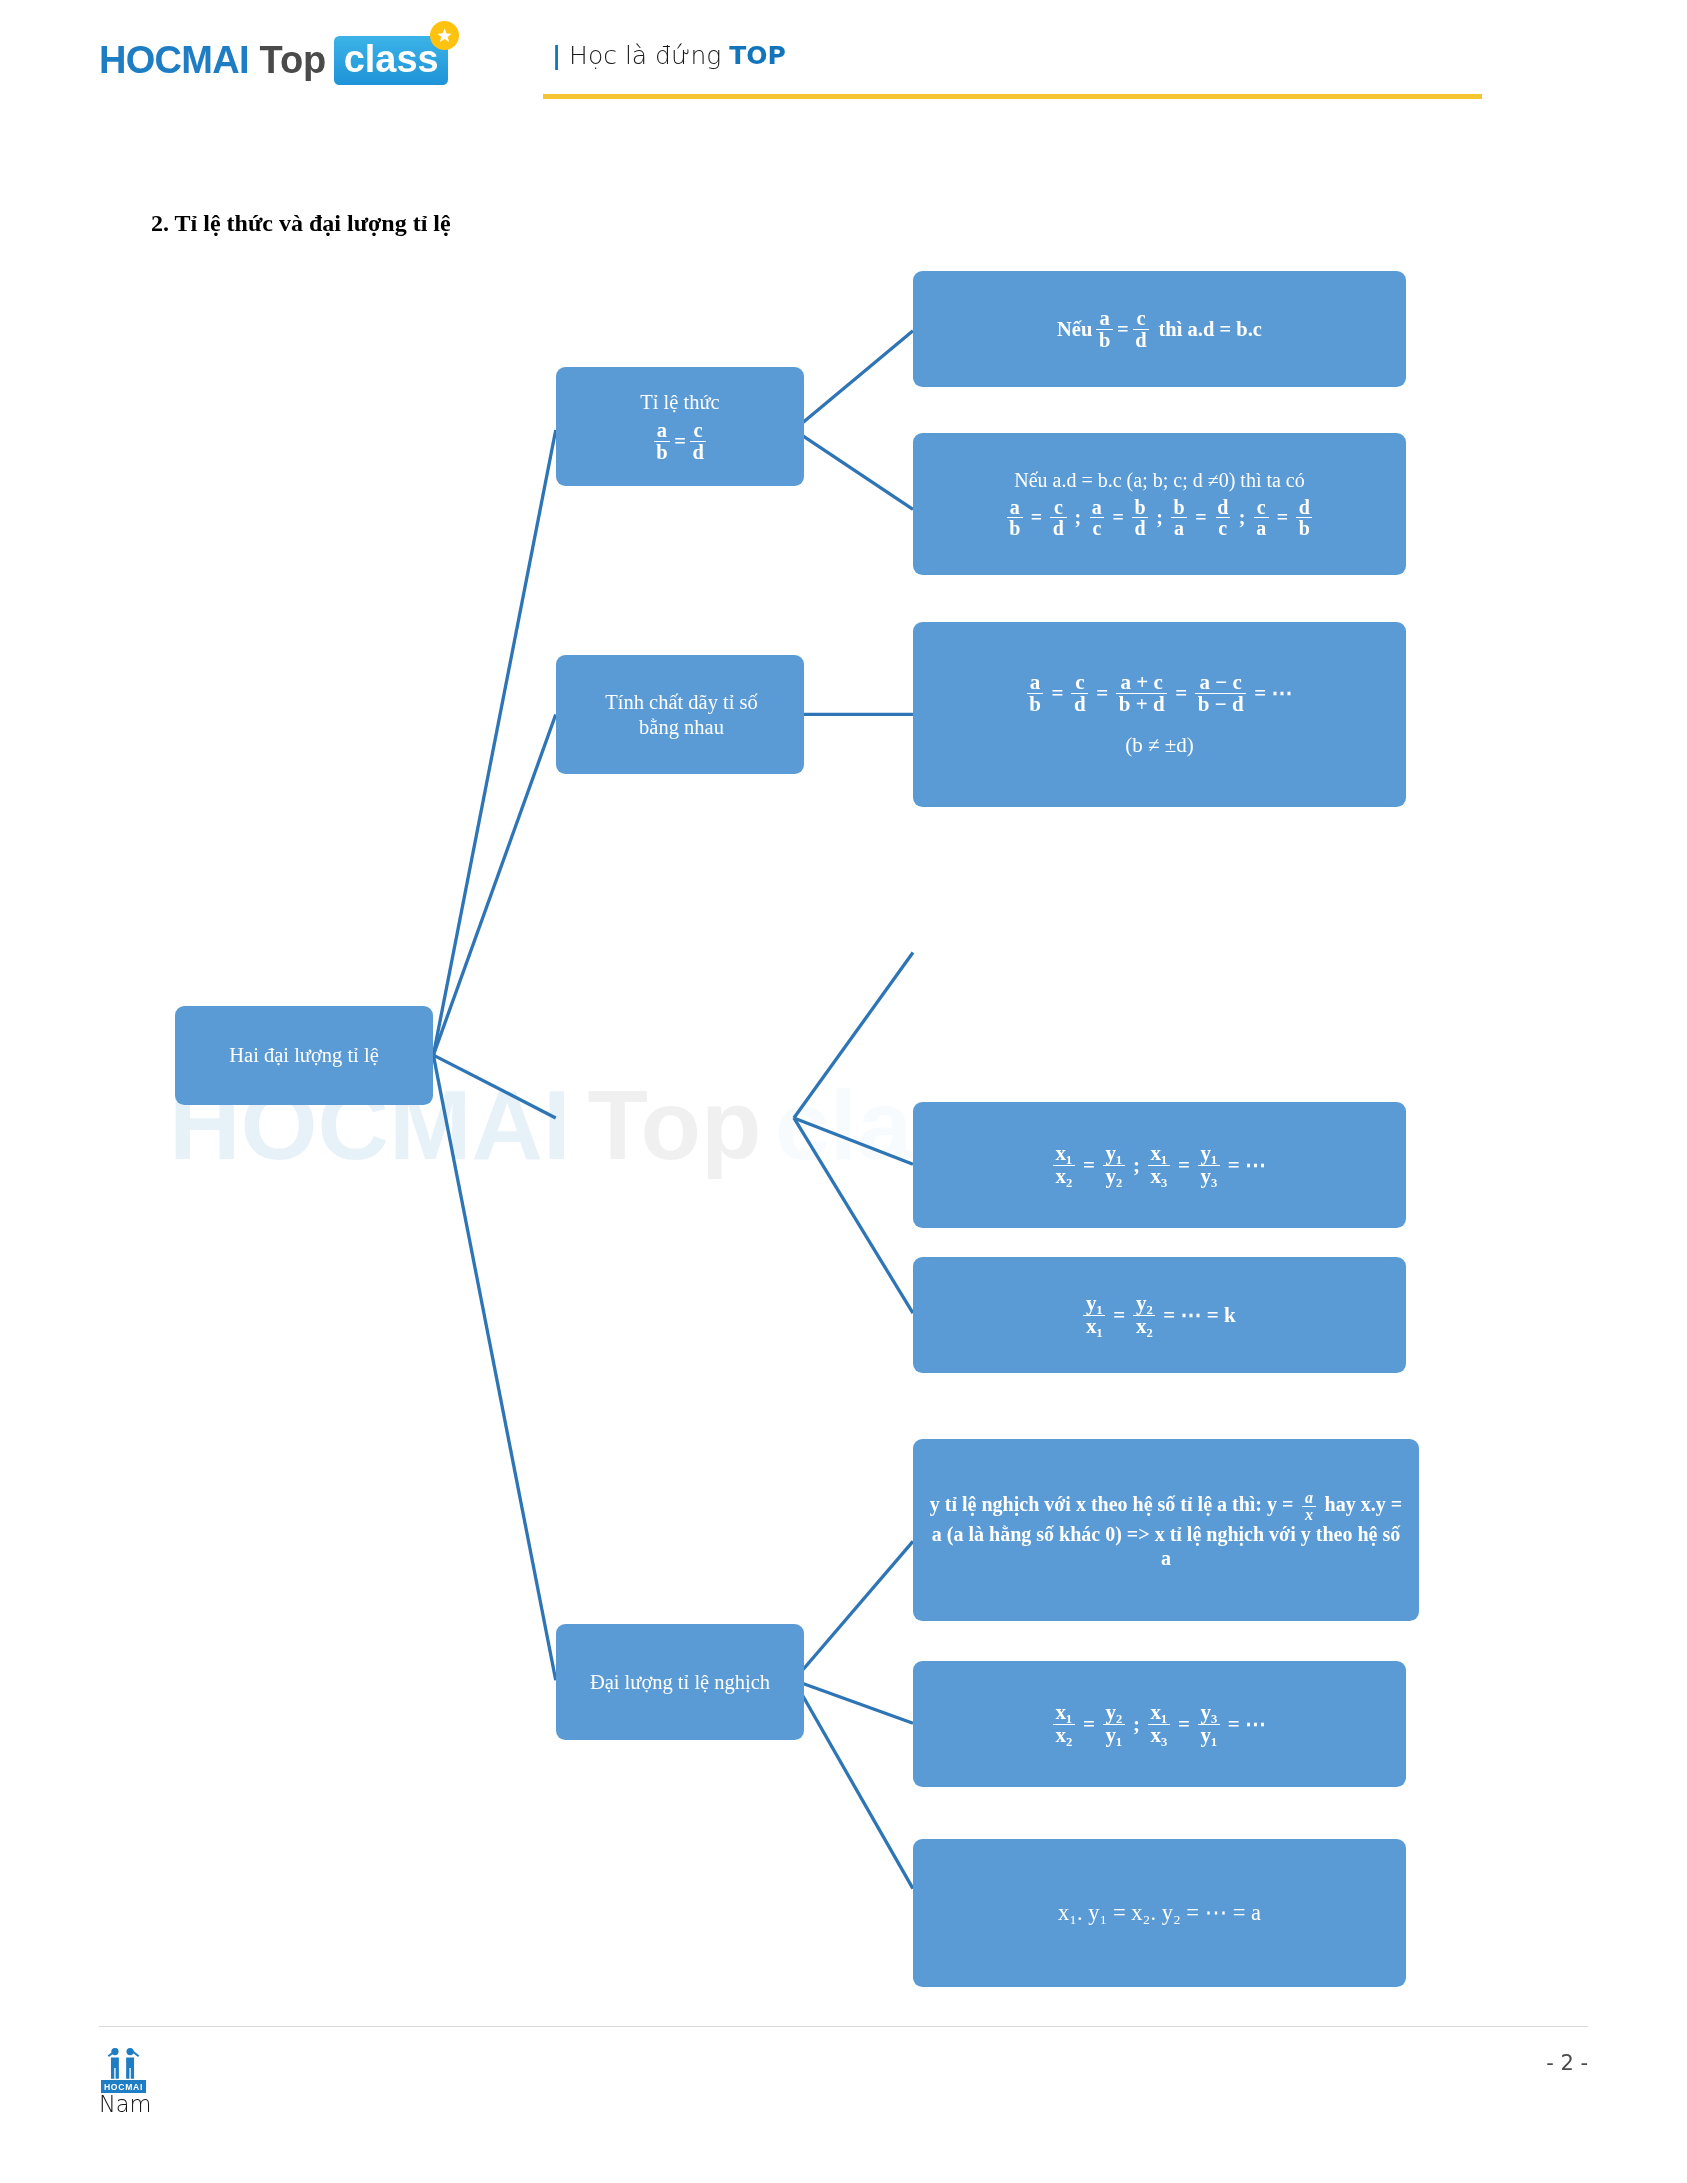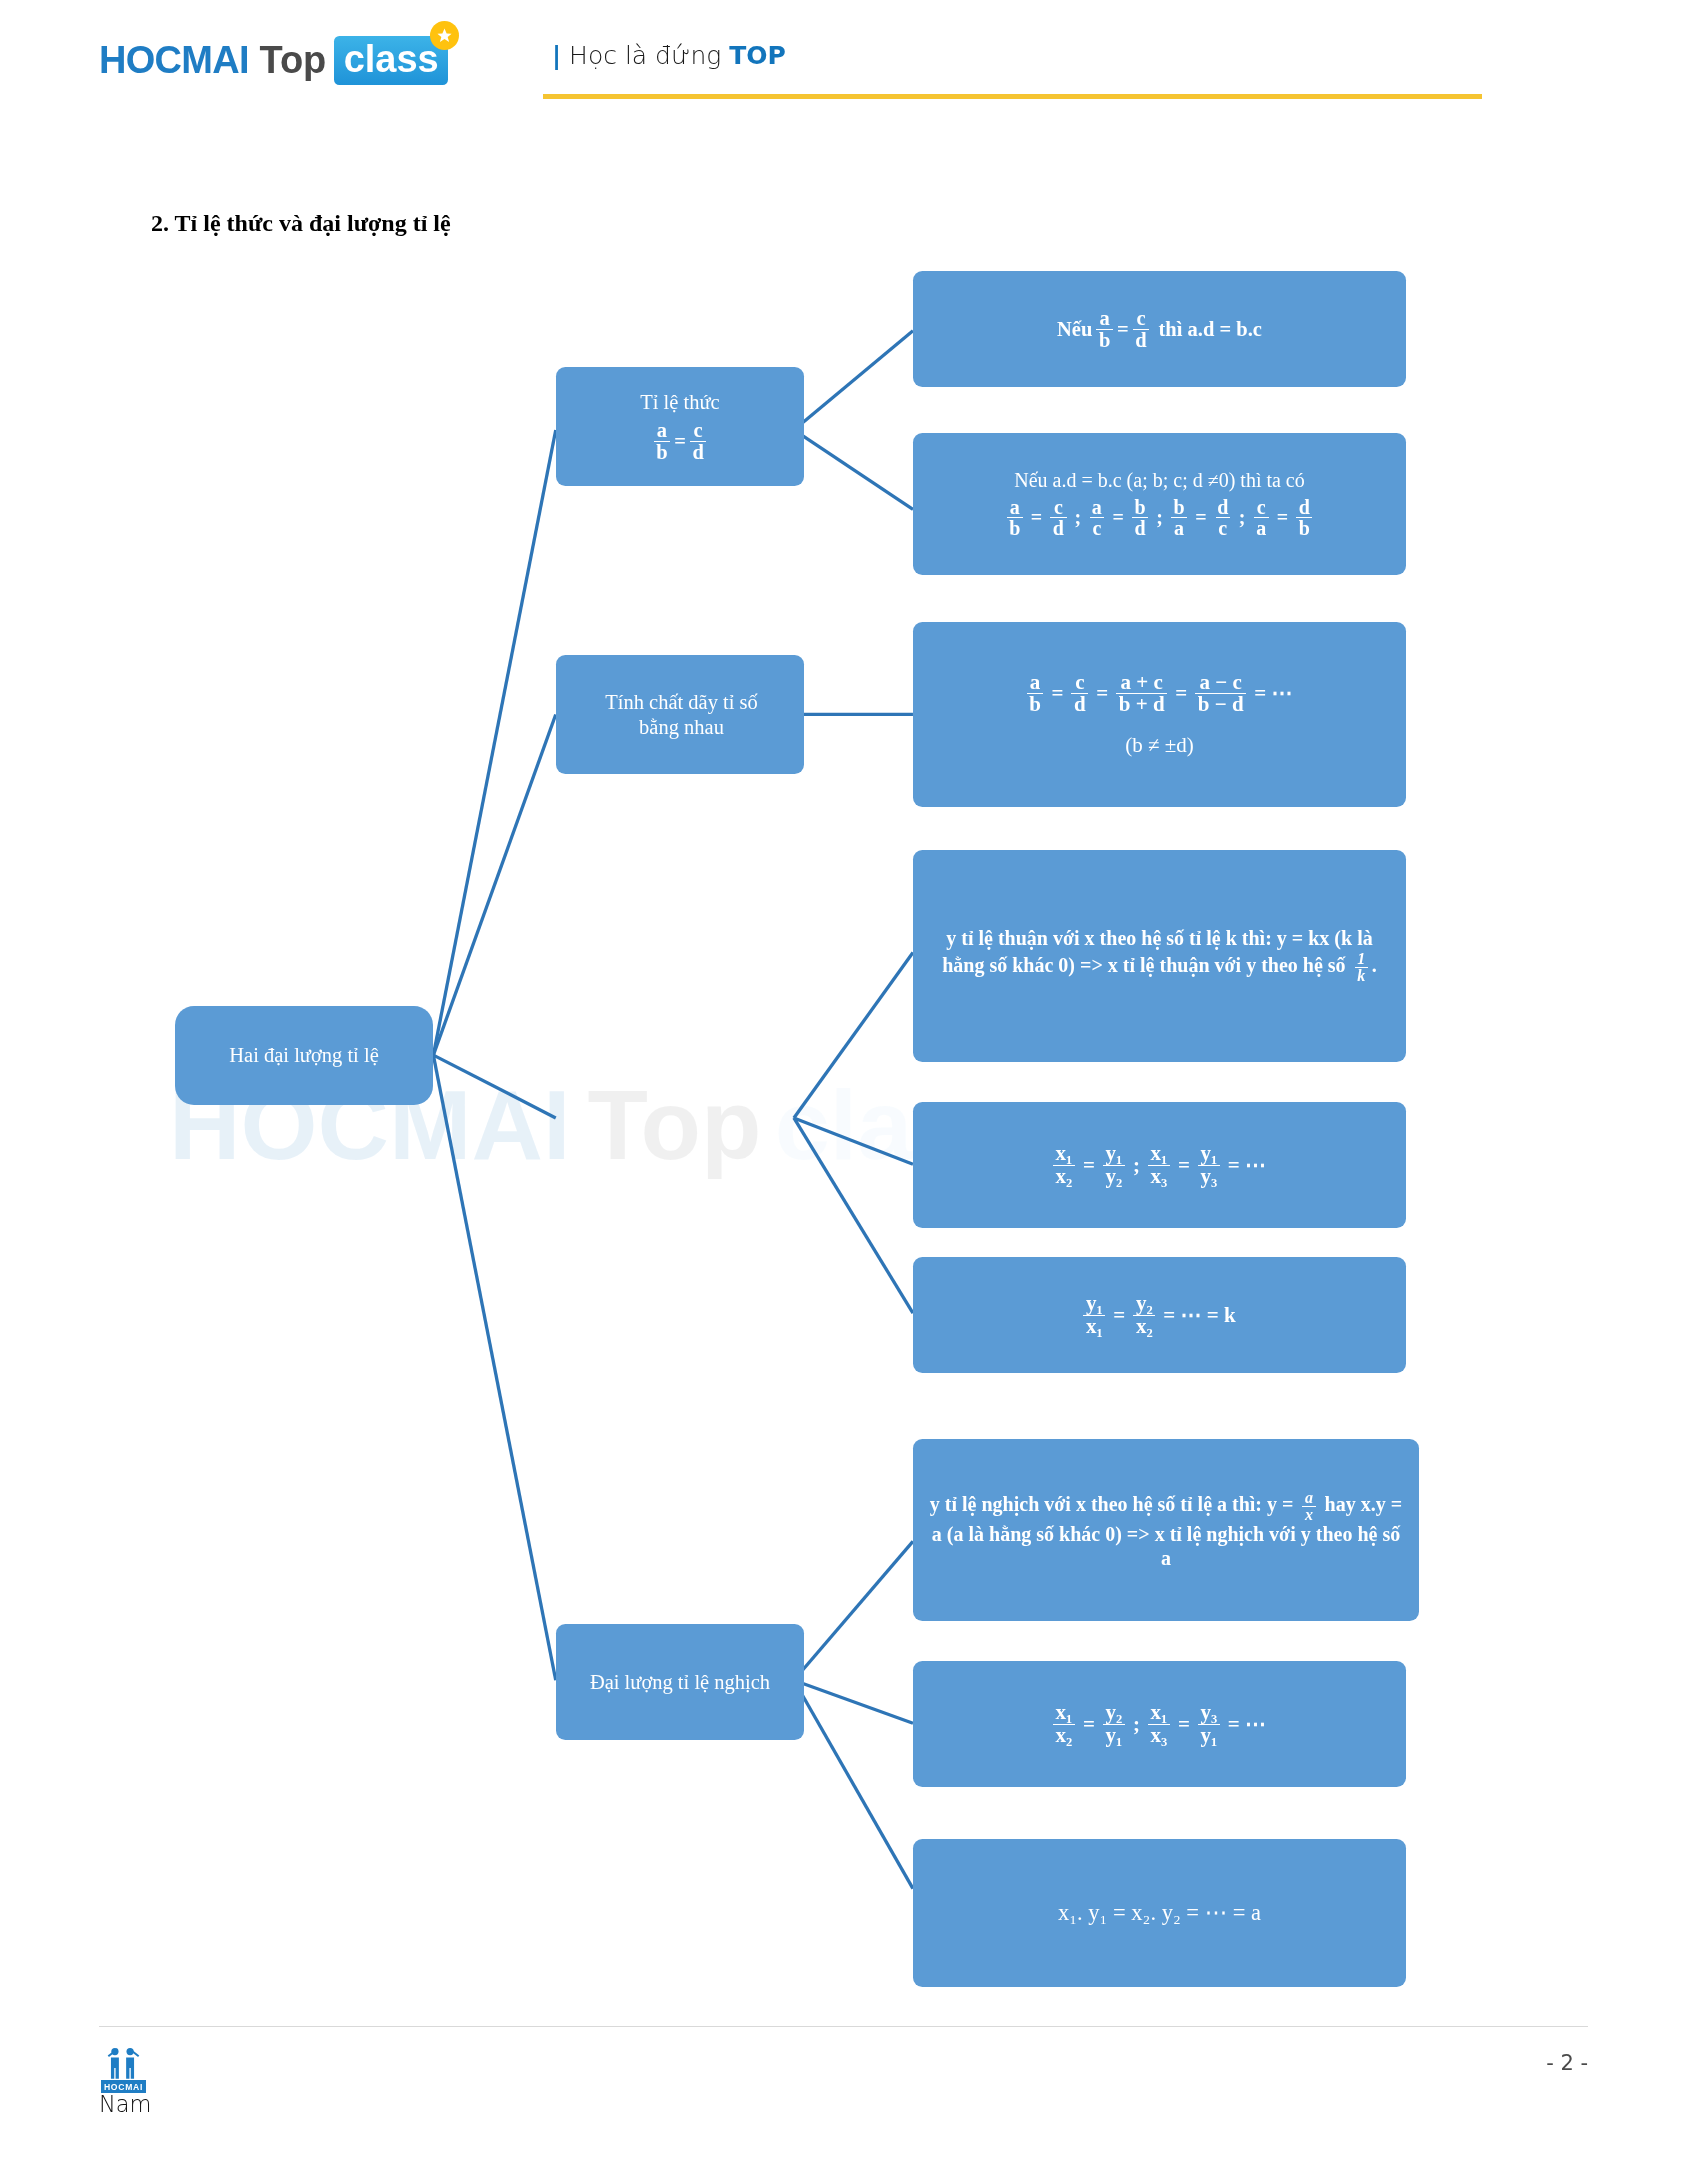--- a/index.html
+++ b/index.html
@@ -180,21 +180,21 @@
       <line x1="1200" y1="1690" x2="1380" y2="1440"></line>
       <line x1="1200" y1="1690" x2="1380" y2="1760"></line>
       <line x1="1200" y1="1690" x2="1380" y2="1985"></line>
 
       <line x1="1200" y1="2540" x2="1380" y2="2330"></line>
       <line x1="1200" y1="2540" x2="1380" y2="2605"></line>
       <line x1="1200" y1="2540" x2="1380" y2="2855"></line>
     </g>
   </svg>
 
-  <div class="node" style="left:175px; top:1006px; width:258px; height:99px; font-size:20.5px;border-radius:19px;">
+  <div class="node" style="left:175px; top:1006px; width:258px; height:99px; font-size:20.5px;">
     <div class="inner">
       <div>Hai đại lượng tỉ lệ</div>
     </div>
   </div>
 
   <div class="node" style="left:556px; top:367px; width:248px; height:119px; font-size:20.5px;">
     <div class="inner">
       <div>Tỉ lệ thức</div>
       <div class="eqline" style="margin-top:5.3px;">
         <span class="frac">
@@ -302,28 +302,20 @@
             <span class="num">a − c</span>
             <span class="den">b − d</span>
           </span>
           <span style="margin: 0px 4px;">= ⋯</span>
         </div>
       <div style="margin-top:17px;">(b ≠ ±d)</div>
     </div>
   </div>
 
 
-  <div class="node" style="left:913px; top:850px; width:493px; height:212px; font-size:20px;">
-    <div class="inner eqline" style="display:block;">
-      <span>y tỉ lệ thuận với x theo hệ số tỉ lệ k thì: y = kx (k là hằng số khác 0) =&gt; x tỉ lệ thuận với y theo hệ số </span><span class="frac small" style="font-style:italic;">
-        <span class="num">1</span>
-        <span class="den">k</span>
-      </span><span>.</span>
-    </div>
-  </div>
 
   <div class="node" style="left:913px; top:1102px; width:493px; height:126px; font-size:21px;">
     <div class="inner eqline" id="b3c2-fracs">
         <span class="frac">
           <span class="num">x₁</span>
           <span class="den">x₂</span>
         </span>
         <span style="margin: 0px 4px;">=</span>
         <span class="frac">
           <span class="num">y₁</span>

